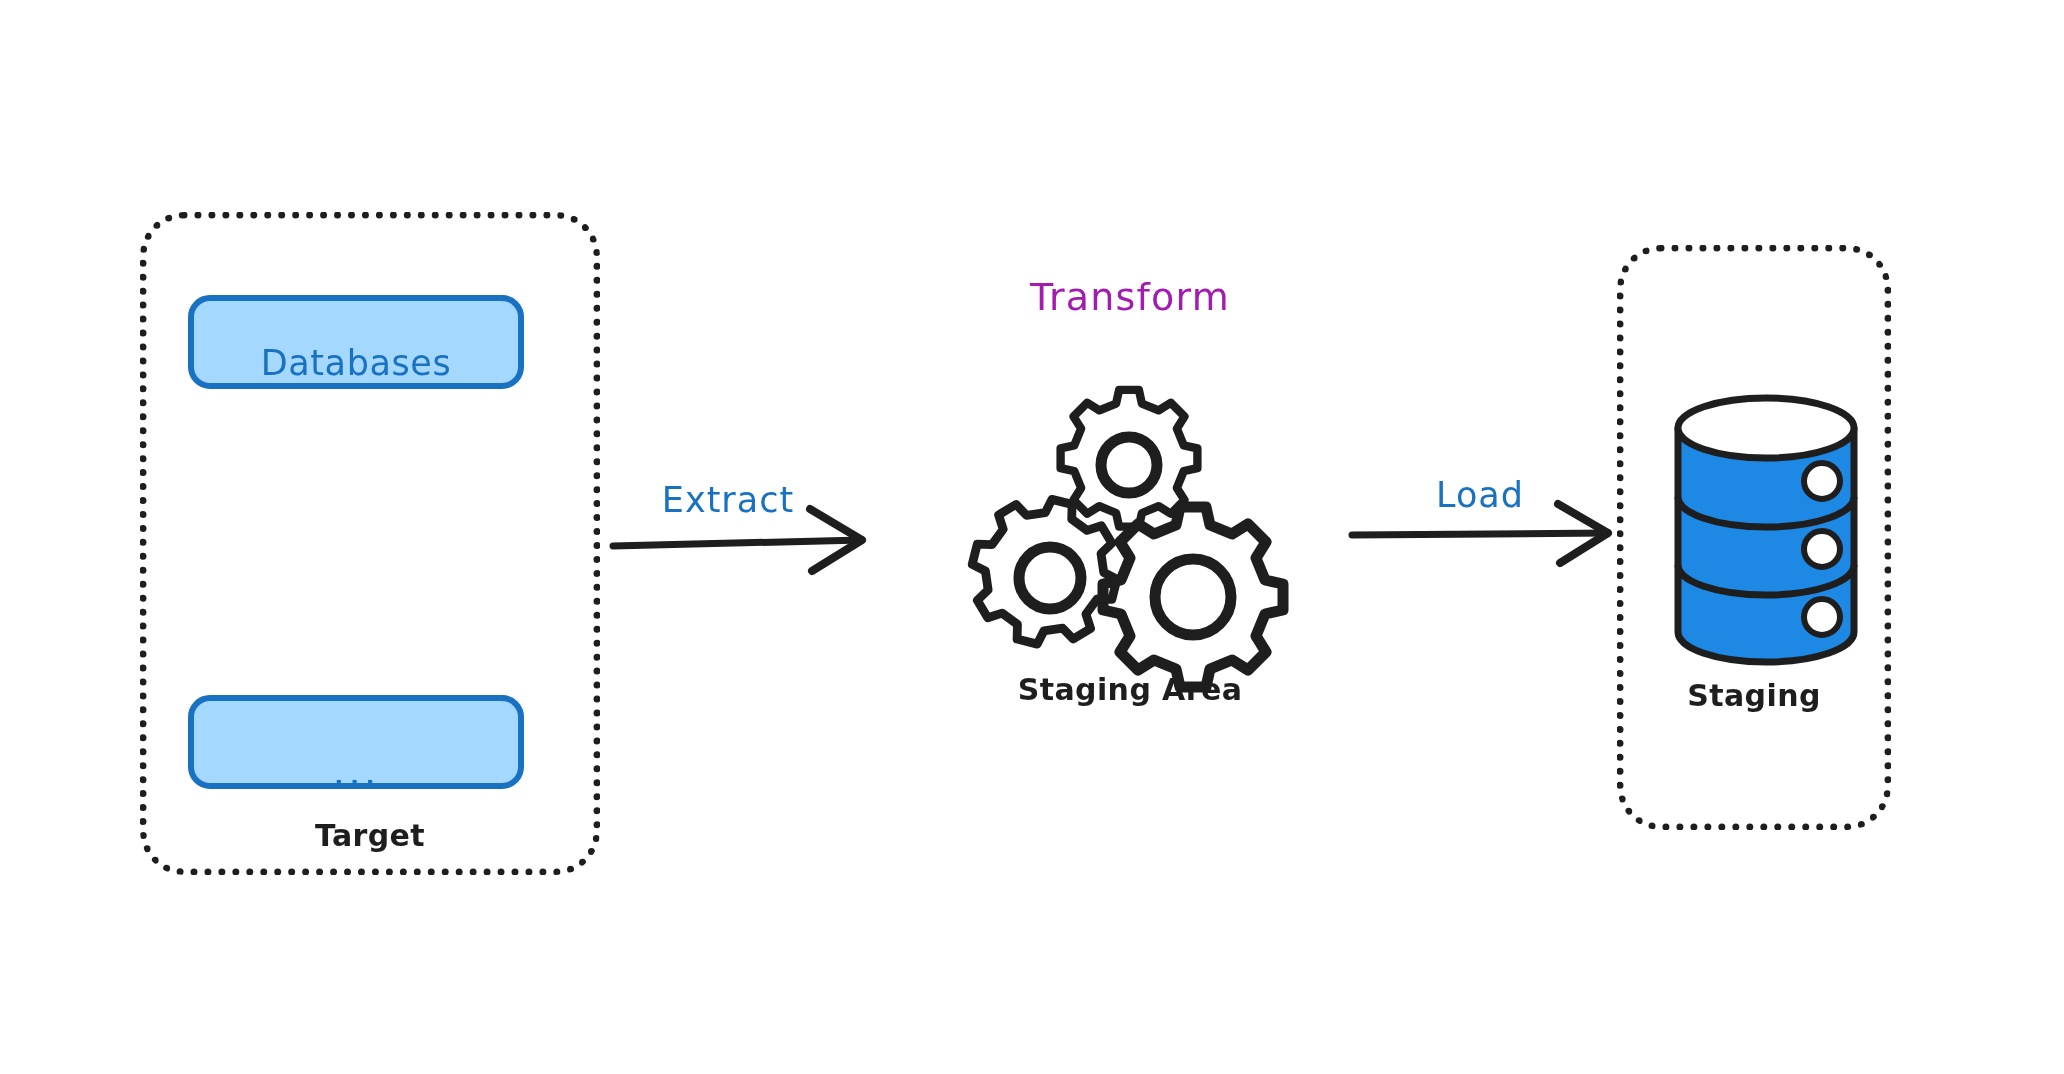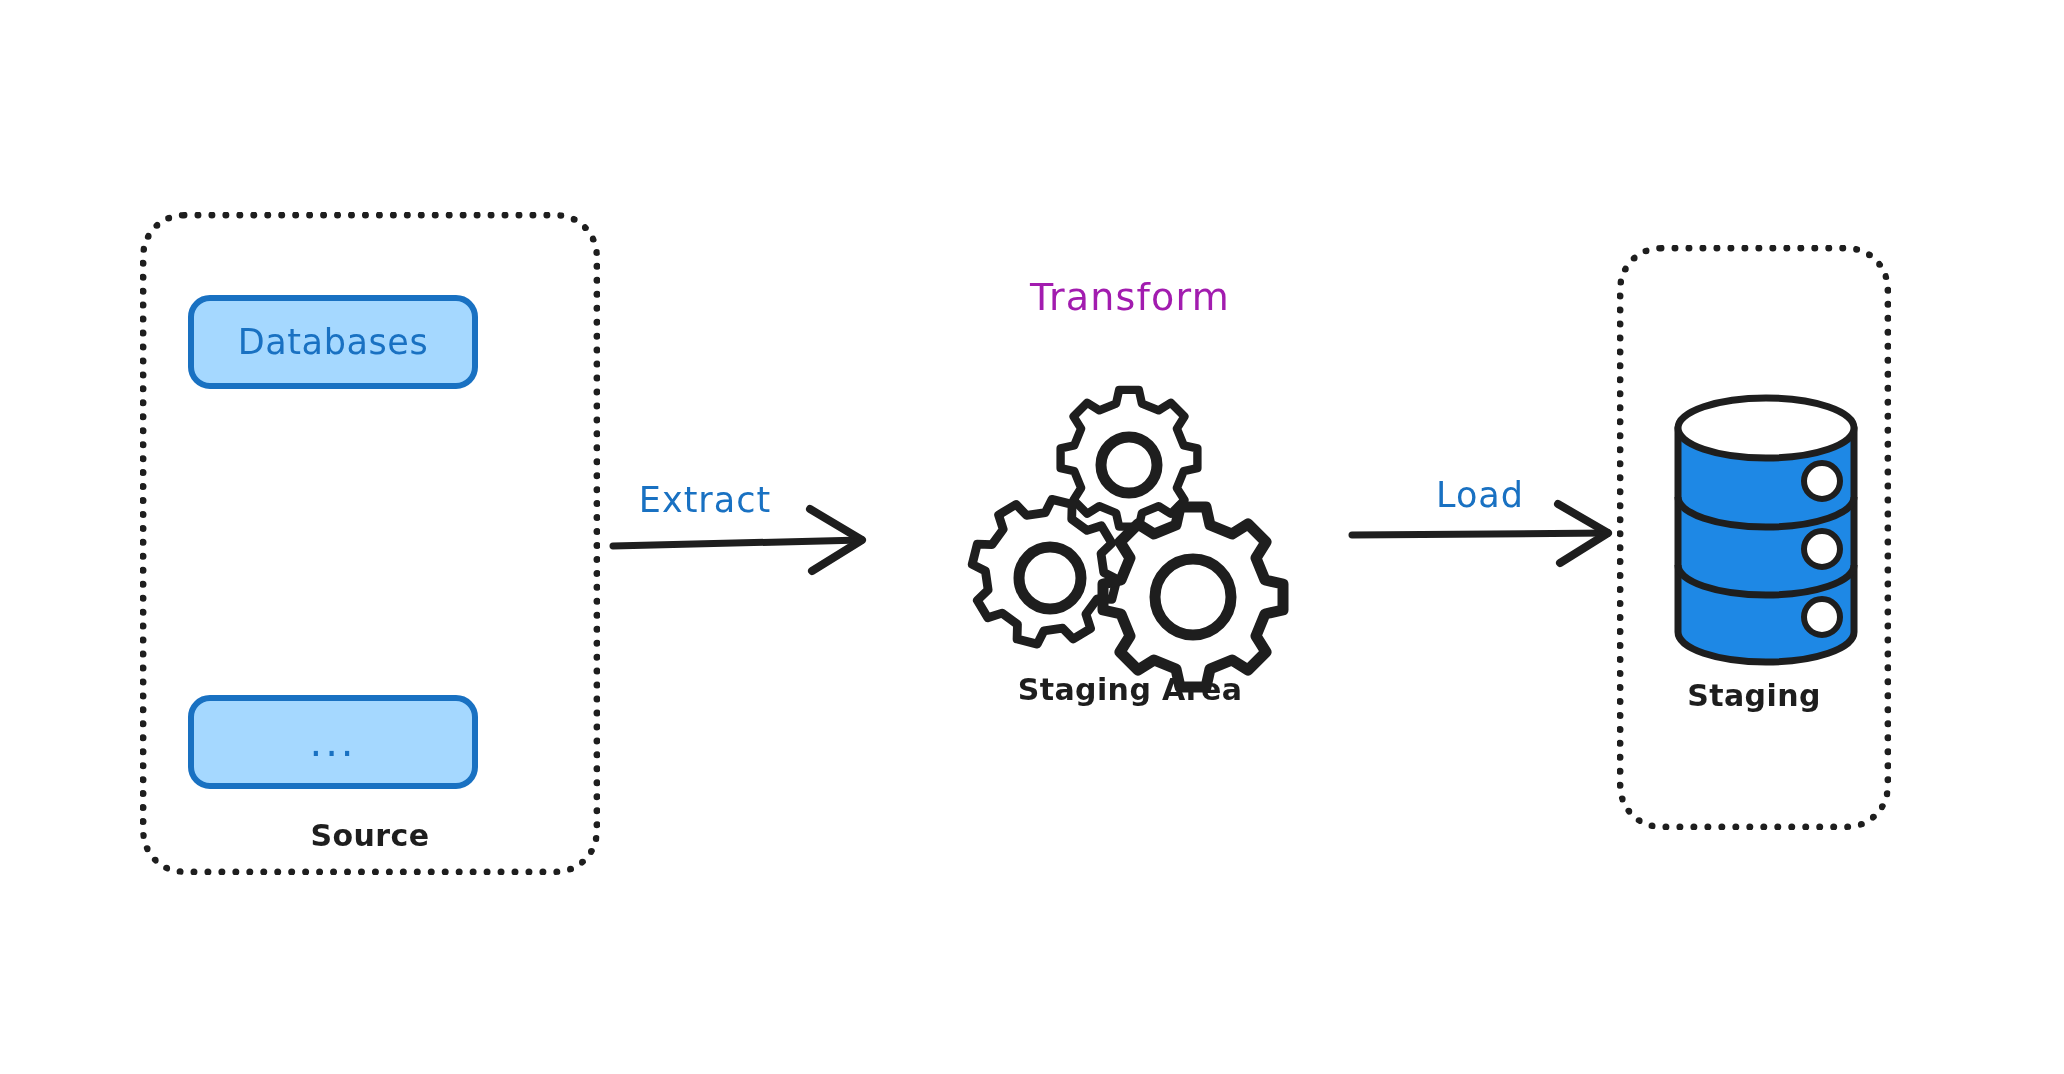--- a/index.html
+++ b/index.html
@@ -43,28 +43,28 @@
     left: 1617px;
     top: 245px;
     width: 274px;
     height: 585px;
   }
 
   
   .source-item {
     position: absolute;
     left: 188px;
-    width: 290px;
+    width: 336px;
     height: 94px;
     box-sizing: border-box;
     background: #a5d8ff;
     border: 6px solid #1971c2;
     border-radius: 22px;
     display: flex;
-    align-items: center;
+    align-items: flex-end;
     justify-content: center;
   }
   .source-item .label {
     color: #1971c2;
     font-family: "DejaVu Sans", sans-serif;
     font-size: 35px;
     font-weight: 400;
     letter-spacing: 0.6px;
     white-space: nowrap;
   }
@@ -115,21 +115,21 @@
   .flow-label {
     position: absolute;
     color: #1971c2;
     font-family: "DejaVu Sans", sans-serif;
     font-size: 35px;
     font-weight: 400;
     letter-spacing: 1px;
     white-space: nowrap;
     text-align: center;
   }
-  #extract-label { left: 555px; top: 480px; width: 300px; }
+  #extract-label { left: 578px; top: 480px; width: 300px; }
   #load-label    { left: 1330px; top: 475px; width: 300px; }
 
   
   #transform-label {
     position: absolute;
     left: 930px;
     top: 275px;
     width: 400px;
     text-align: center;
     color: #a21caf;
@@ -159,21 +159,21 @@
   <div class="source-item" id="source-item-0">
     <span class="label">Databases</span>
   </div>
 
 
 
   <div class="source-item" id="source-item-3">
     <span class="label">...</span>
   </div>
 
-  <div class="group-caption" id="source-caption">Source</div>
+  <div class="group-caption" id="source-caption">Target</div>
 
   <div class="flow-label" id="extract-label">Extract</div>
 
   <div id="transform-label">Transform</div>
 
   <div class="group-caption" id="staging-caption">Staging Area</div>
 
   <div class="flow-label" id="load-label">Load</div>
 
   <div class="dashed-group" id="target-group"></div>

